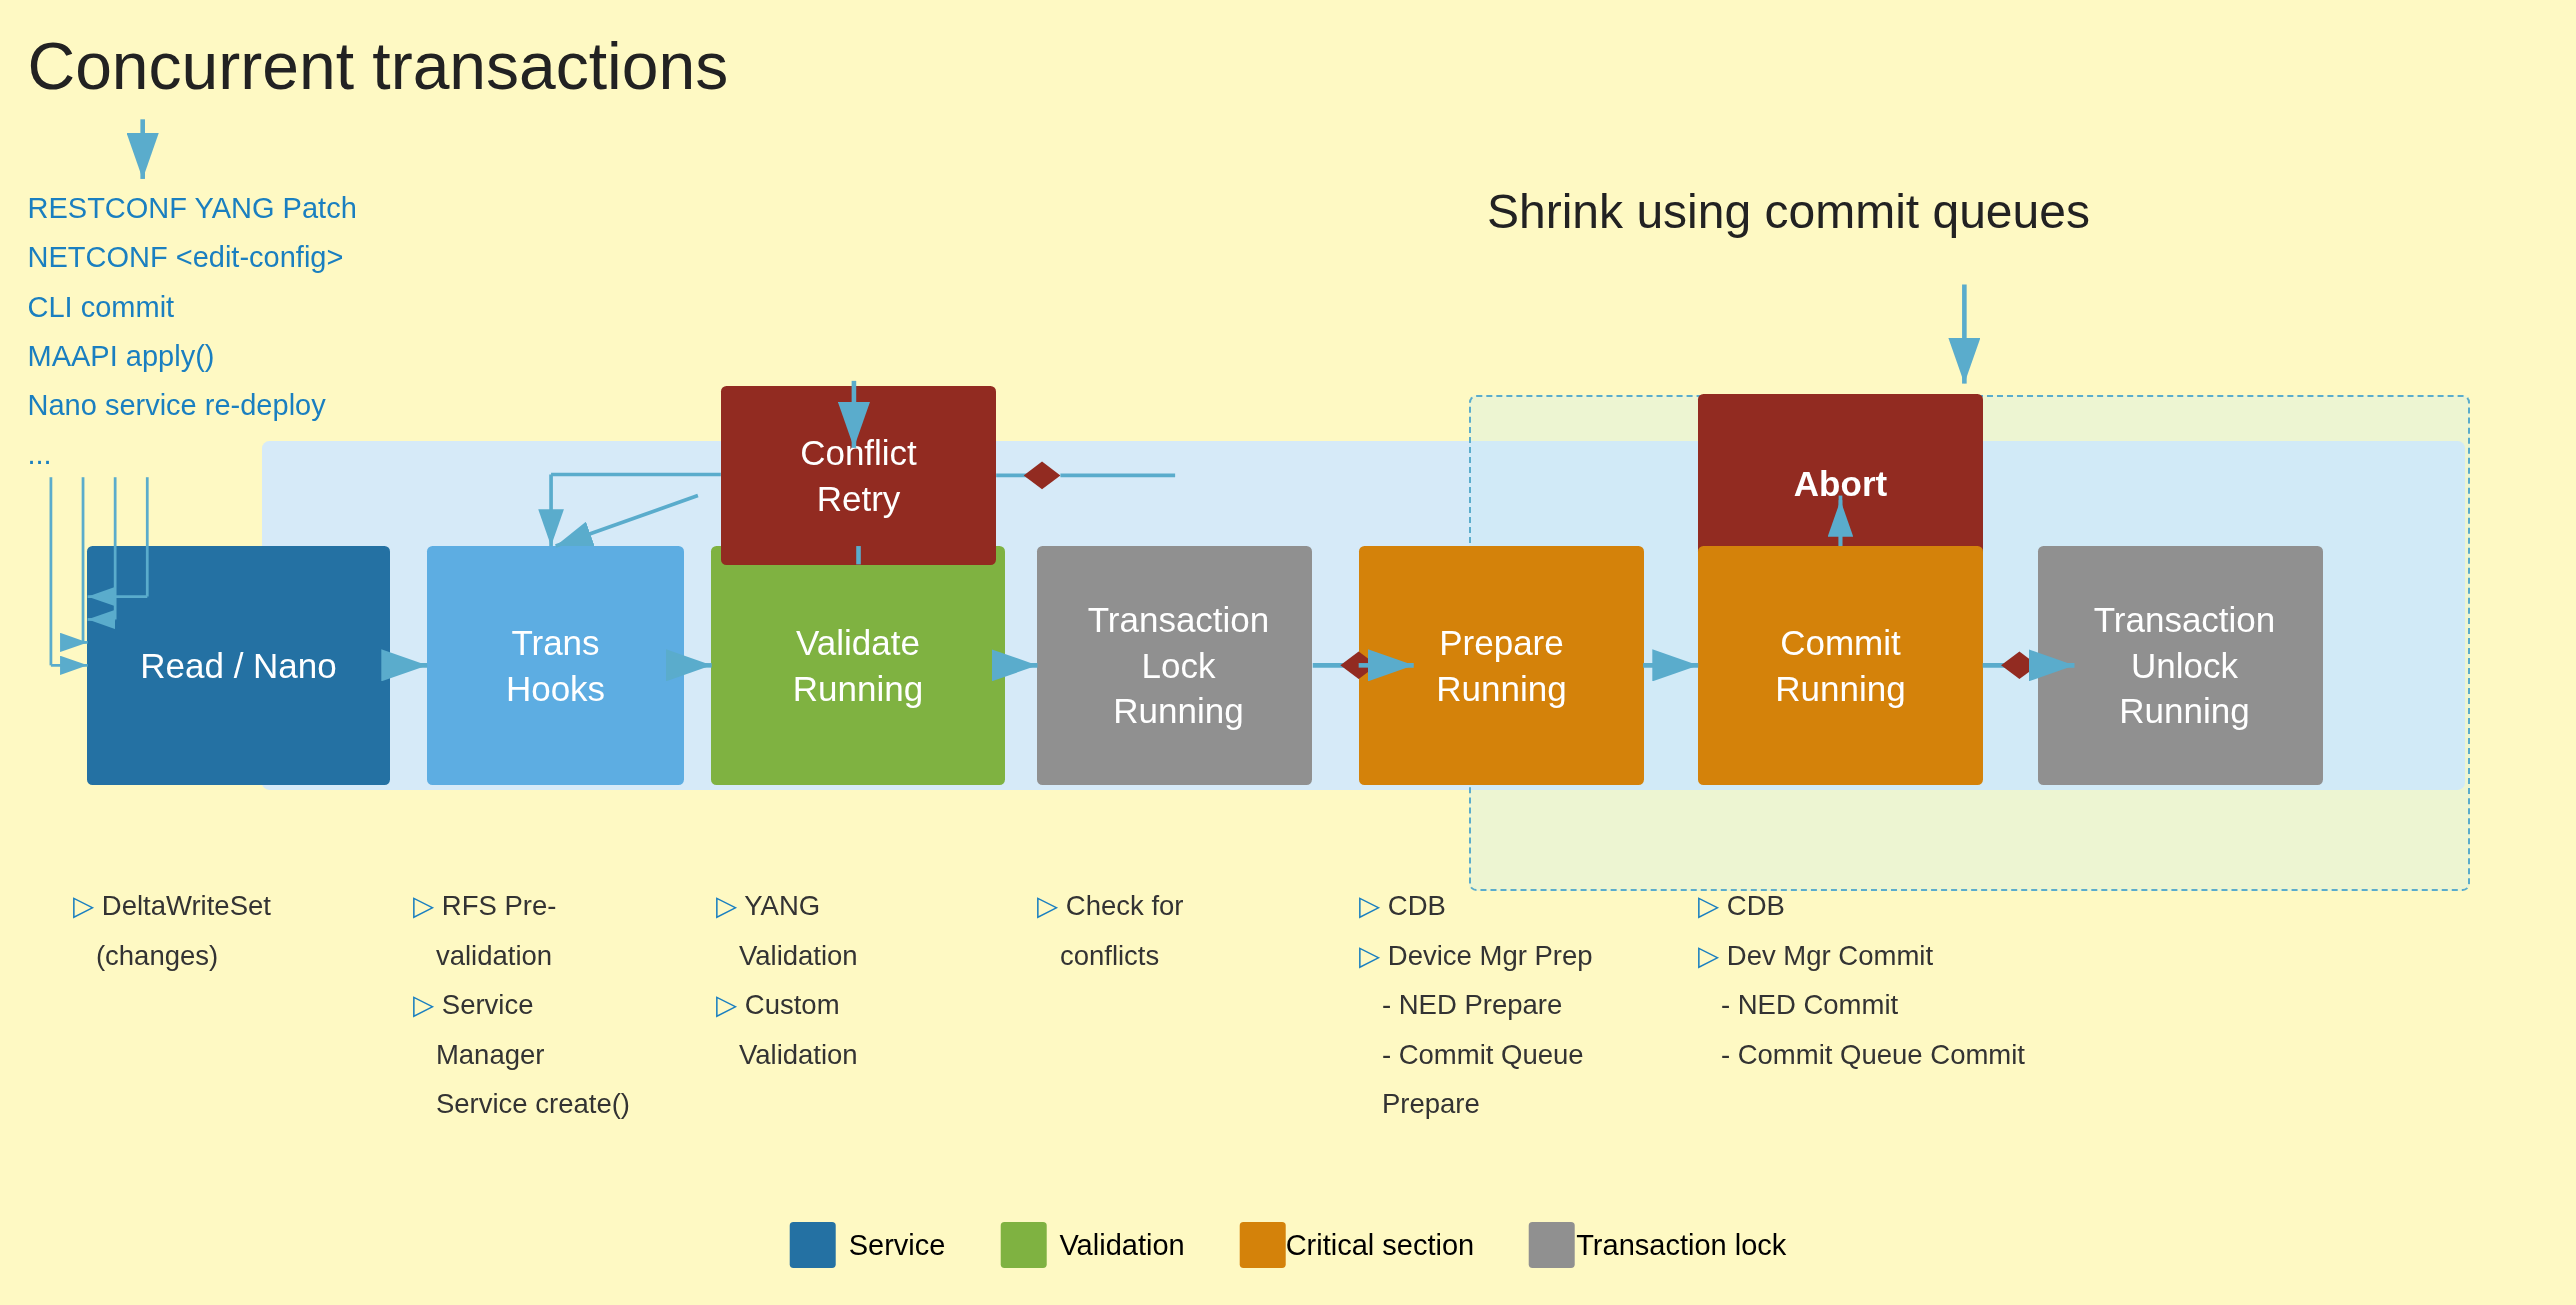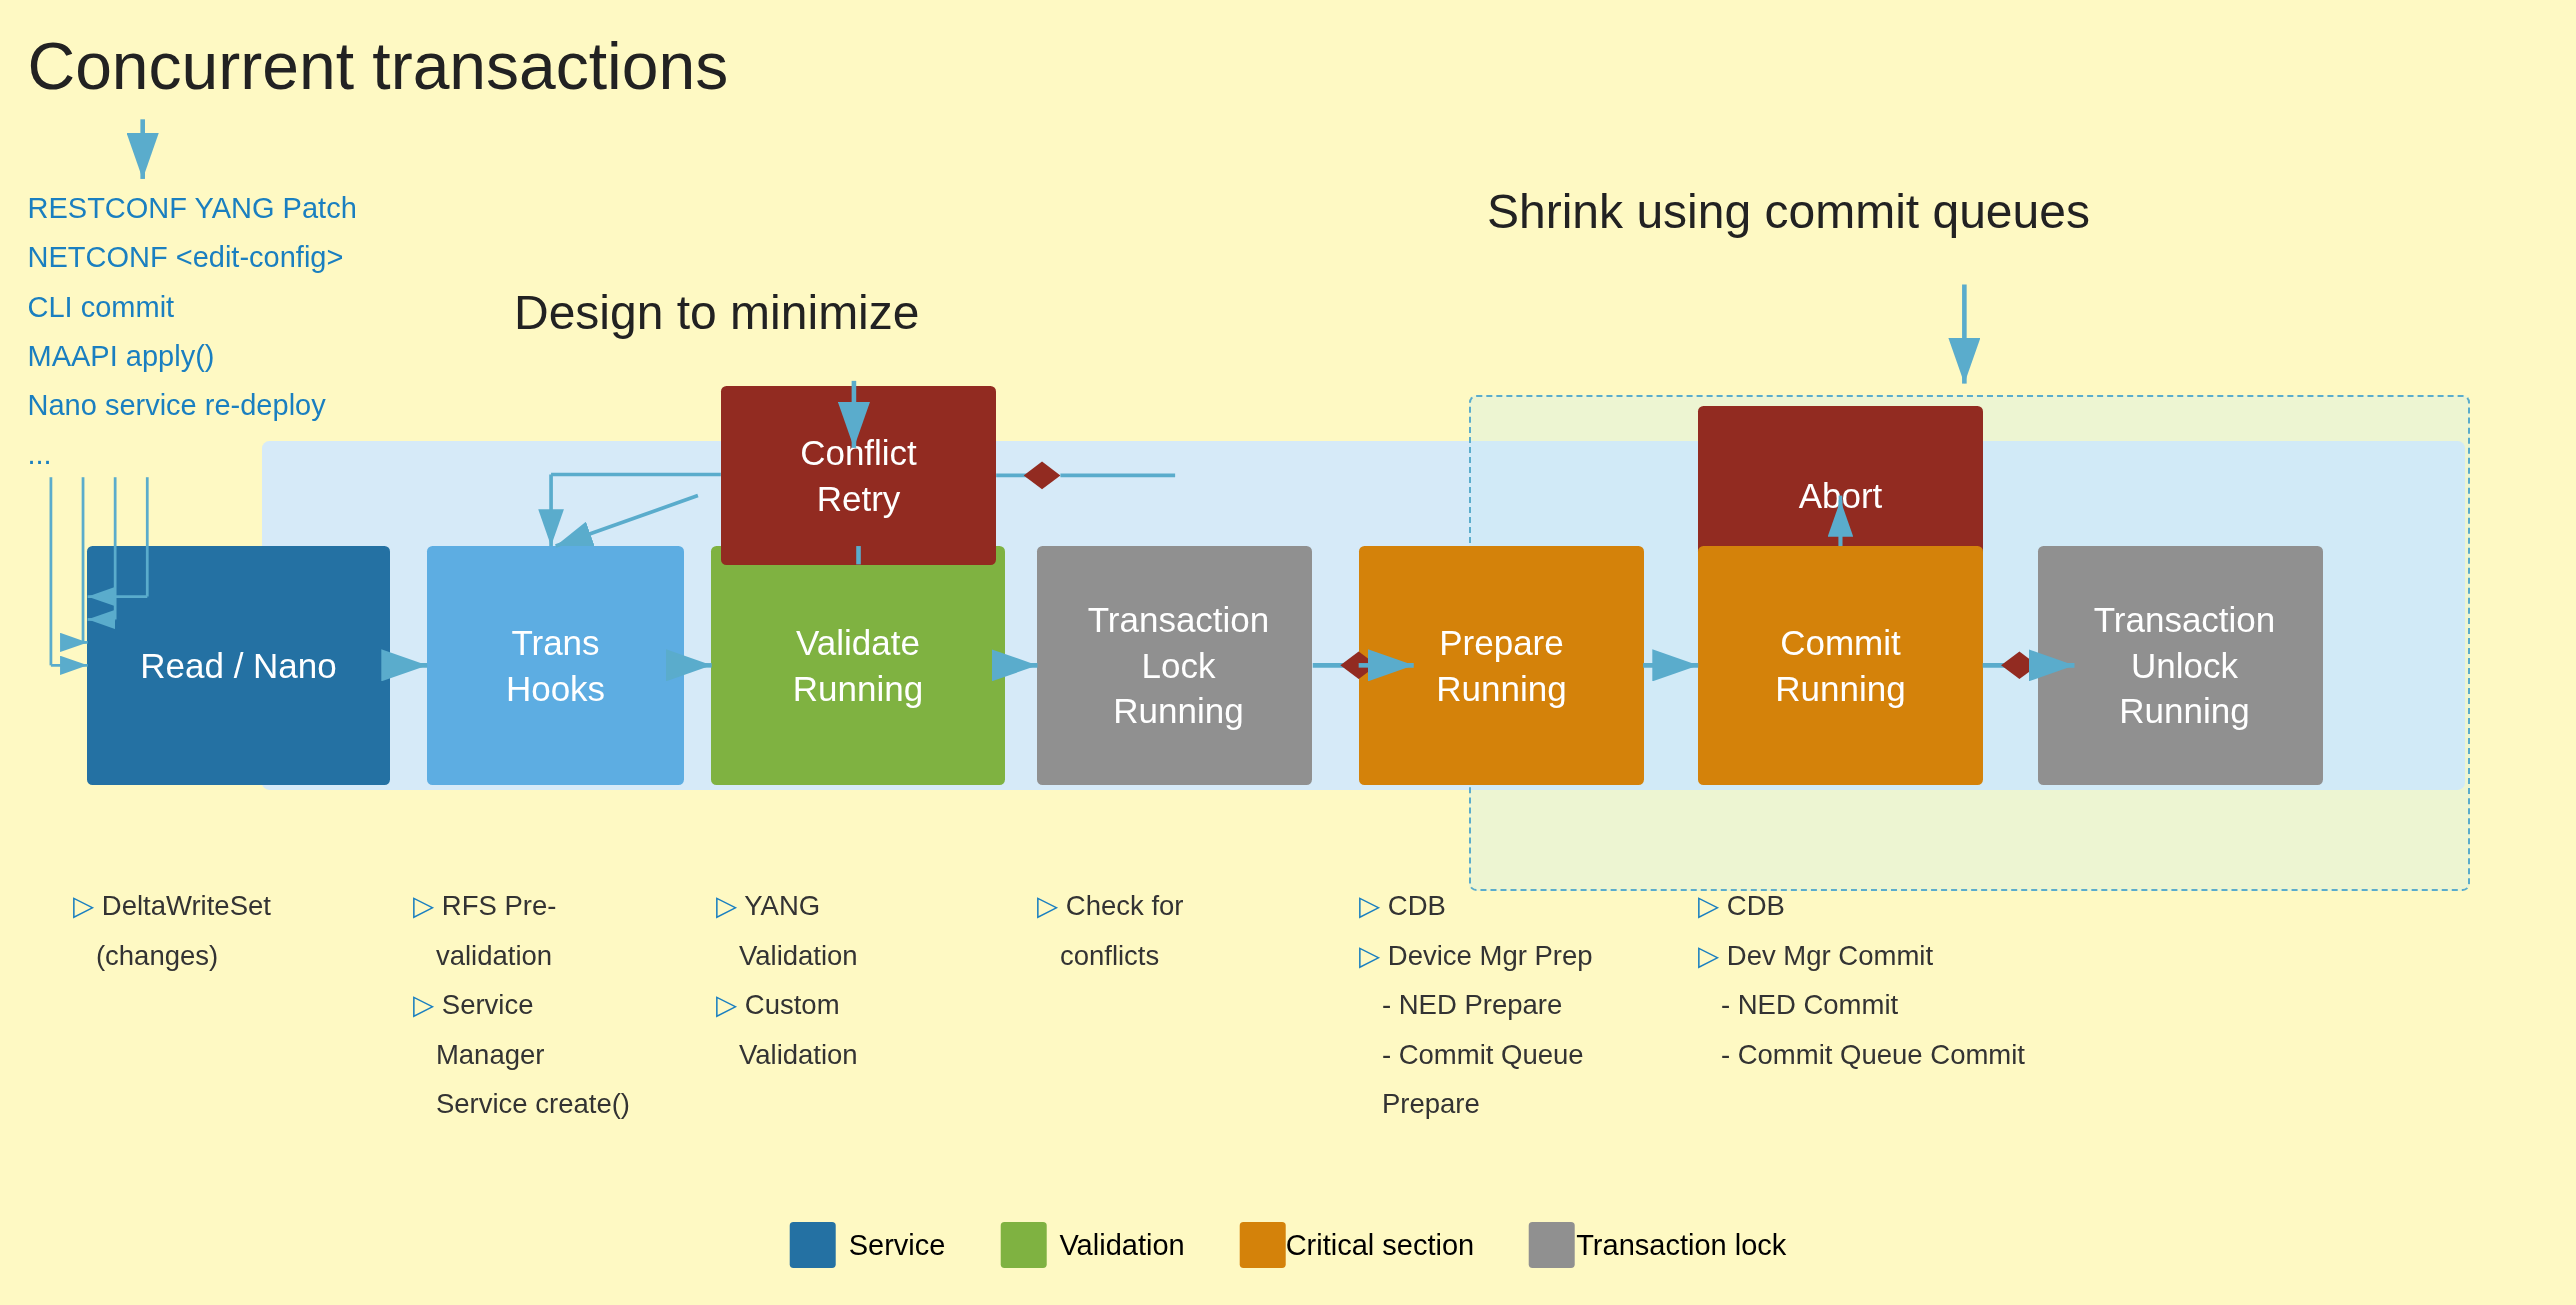--- a/index.html
+++ b/index.html
@@ -160,24 +160,25 @@
     
     .box-prepare {
       top: 546px;
       left: 1359px;
       width: 285px;
       height: 239px;
     }
 
     
     .box-abort {
-      top: 406px;
+      top: 394px;
       left: 1698px;
       width: 285px;
       height: 179px;
+      font-weight: bold;
     }
 
     
     .box-commit {
       top: 546px;
       left: 1698px;
       width: 285px;
       height: 239px;
     }
 
@@ -208,21 +209,20 @@
 
   <div class="left-labels">
     <div>RESTCONF YANG Patch</div>
     <div>NETCONF &lt;edit-config&gt;</div>
     <div>CLI commit</div>
     <div>MAAPI apply()</div>
     <div>Nano service re-deploy</div>
     <div>...</div>
   </div>
 
-  <div class="design-label">Design to minimize</div>
 
   <div class="shrink-label">Shrink using commit queues</div>
 
   <div class="light-blue-bg"></div>
 
   <div class="dashed-region"></div>
 
   <div class="box box-blue-dark box-read-write">
     Read / Nano
   </div>

